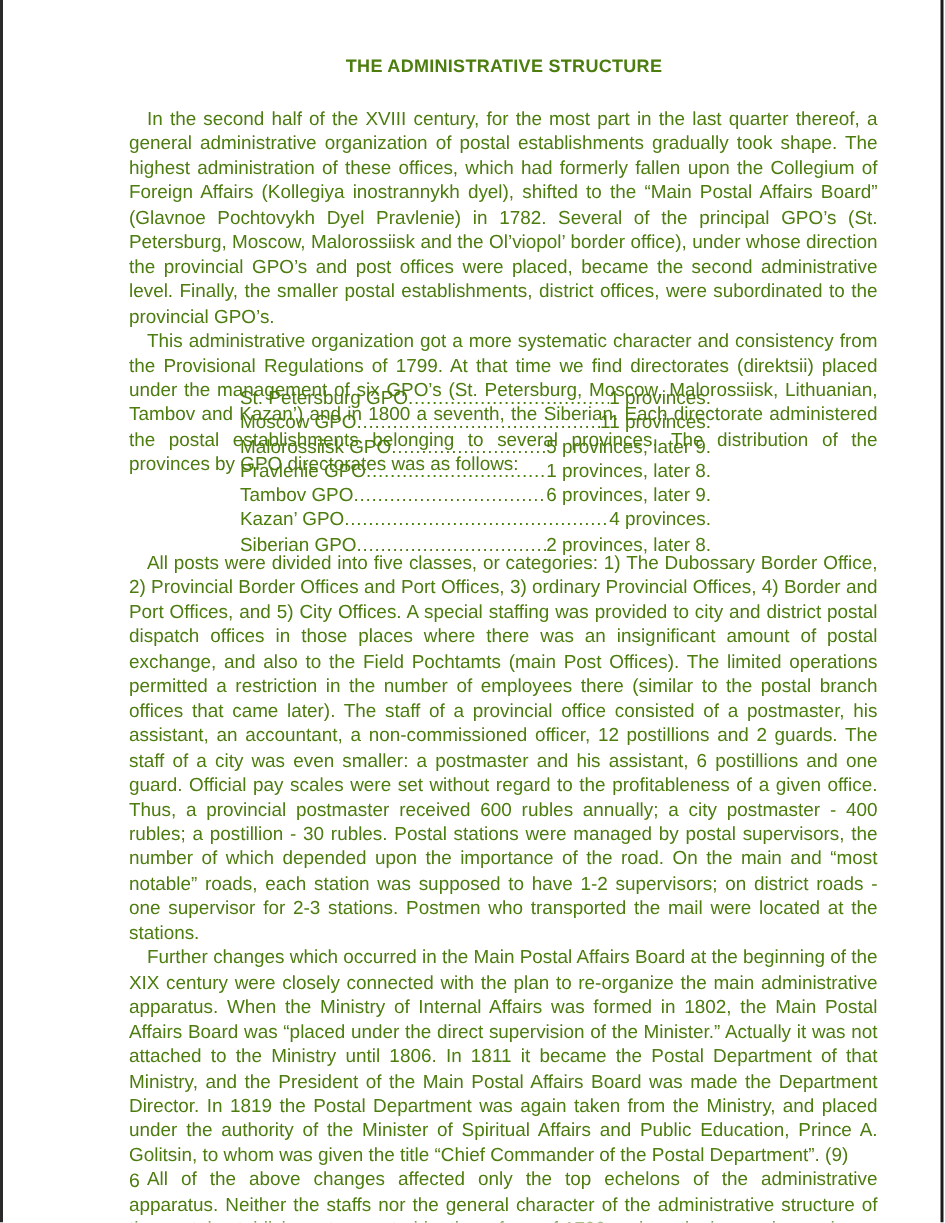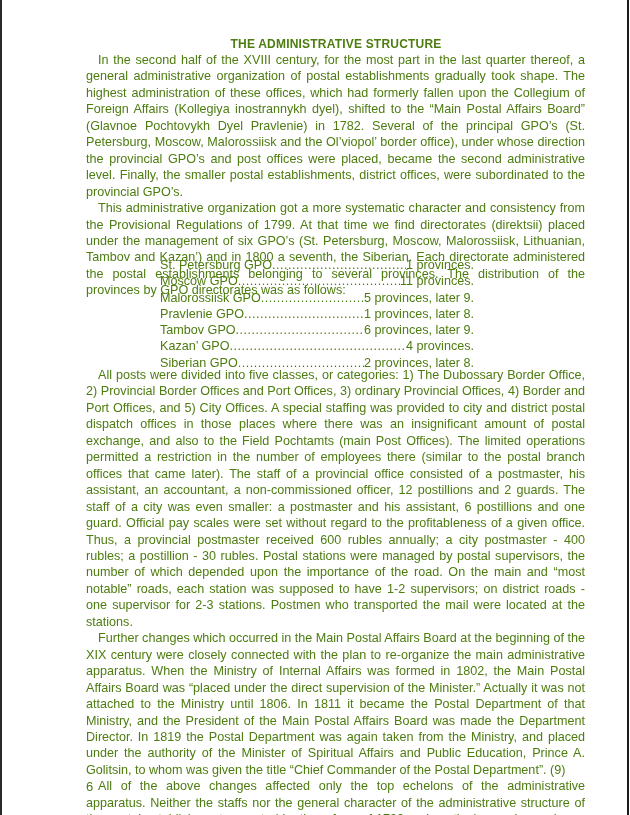--- a/index.html
+++ b/index.html
@@ -10,21 +10,21 @@
     font-family: "Liberation Sans", "DejaVu Sans", sans-serif;
     color: #4d7c0f;
   }
   .edge-left { position: absolute; left: 0; top: 0; width: 2px; height: 815px; background: #2a2a2a; }
   .edge-right { position: absolute; left: 627px; top: 0; width: 2px; height: 815px; background: #1a1a1a; }
   .title {
     position: absolute; left: 86px; width: 500px; top: 37px;
     text-align: center; font-weight: bold; font-size: 12px; letter-spacing: 0.2px;
   }
   .body {
-    position: absolute; left: 86px; width: 499px; top: 52px;
+    position: absolute; left: 86px; width: 499px; top: 71px;
     font-size: 12.6px; line-height: 16.45px; text-align: justify;
     hyphens: manual;
   }
   .body p { margin: 0; text-indent: 12px; }
   .dist {
     position: absolute; left: 160px; width: 314px; top: 257px;
     font-size: 12.6px; line-height: 16.3px;
   }
   .dist .row { display: flex; white-space: nowrap; overflow: hidden; }
   .dist .name { flex: 0 0 auto; }

